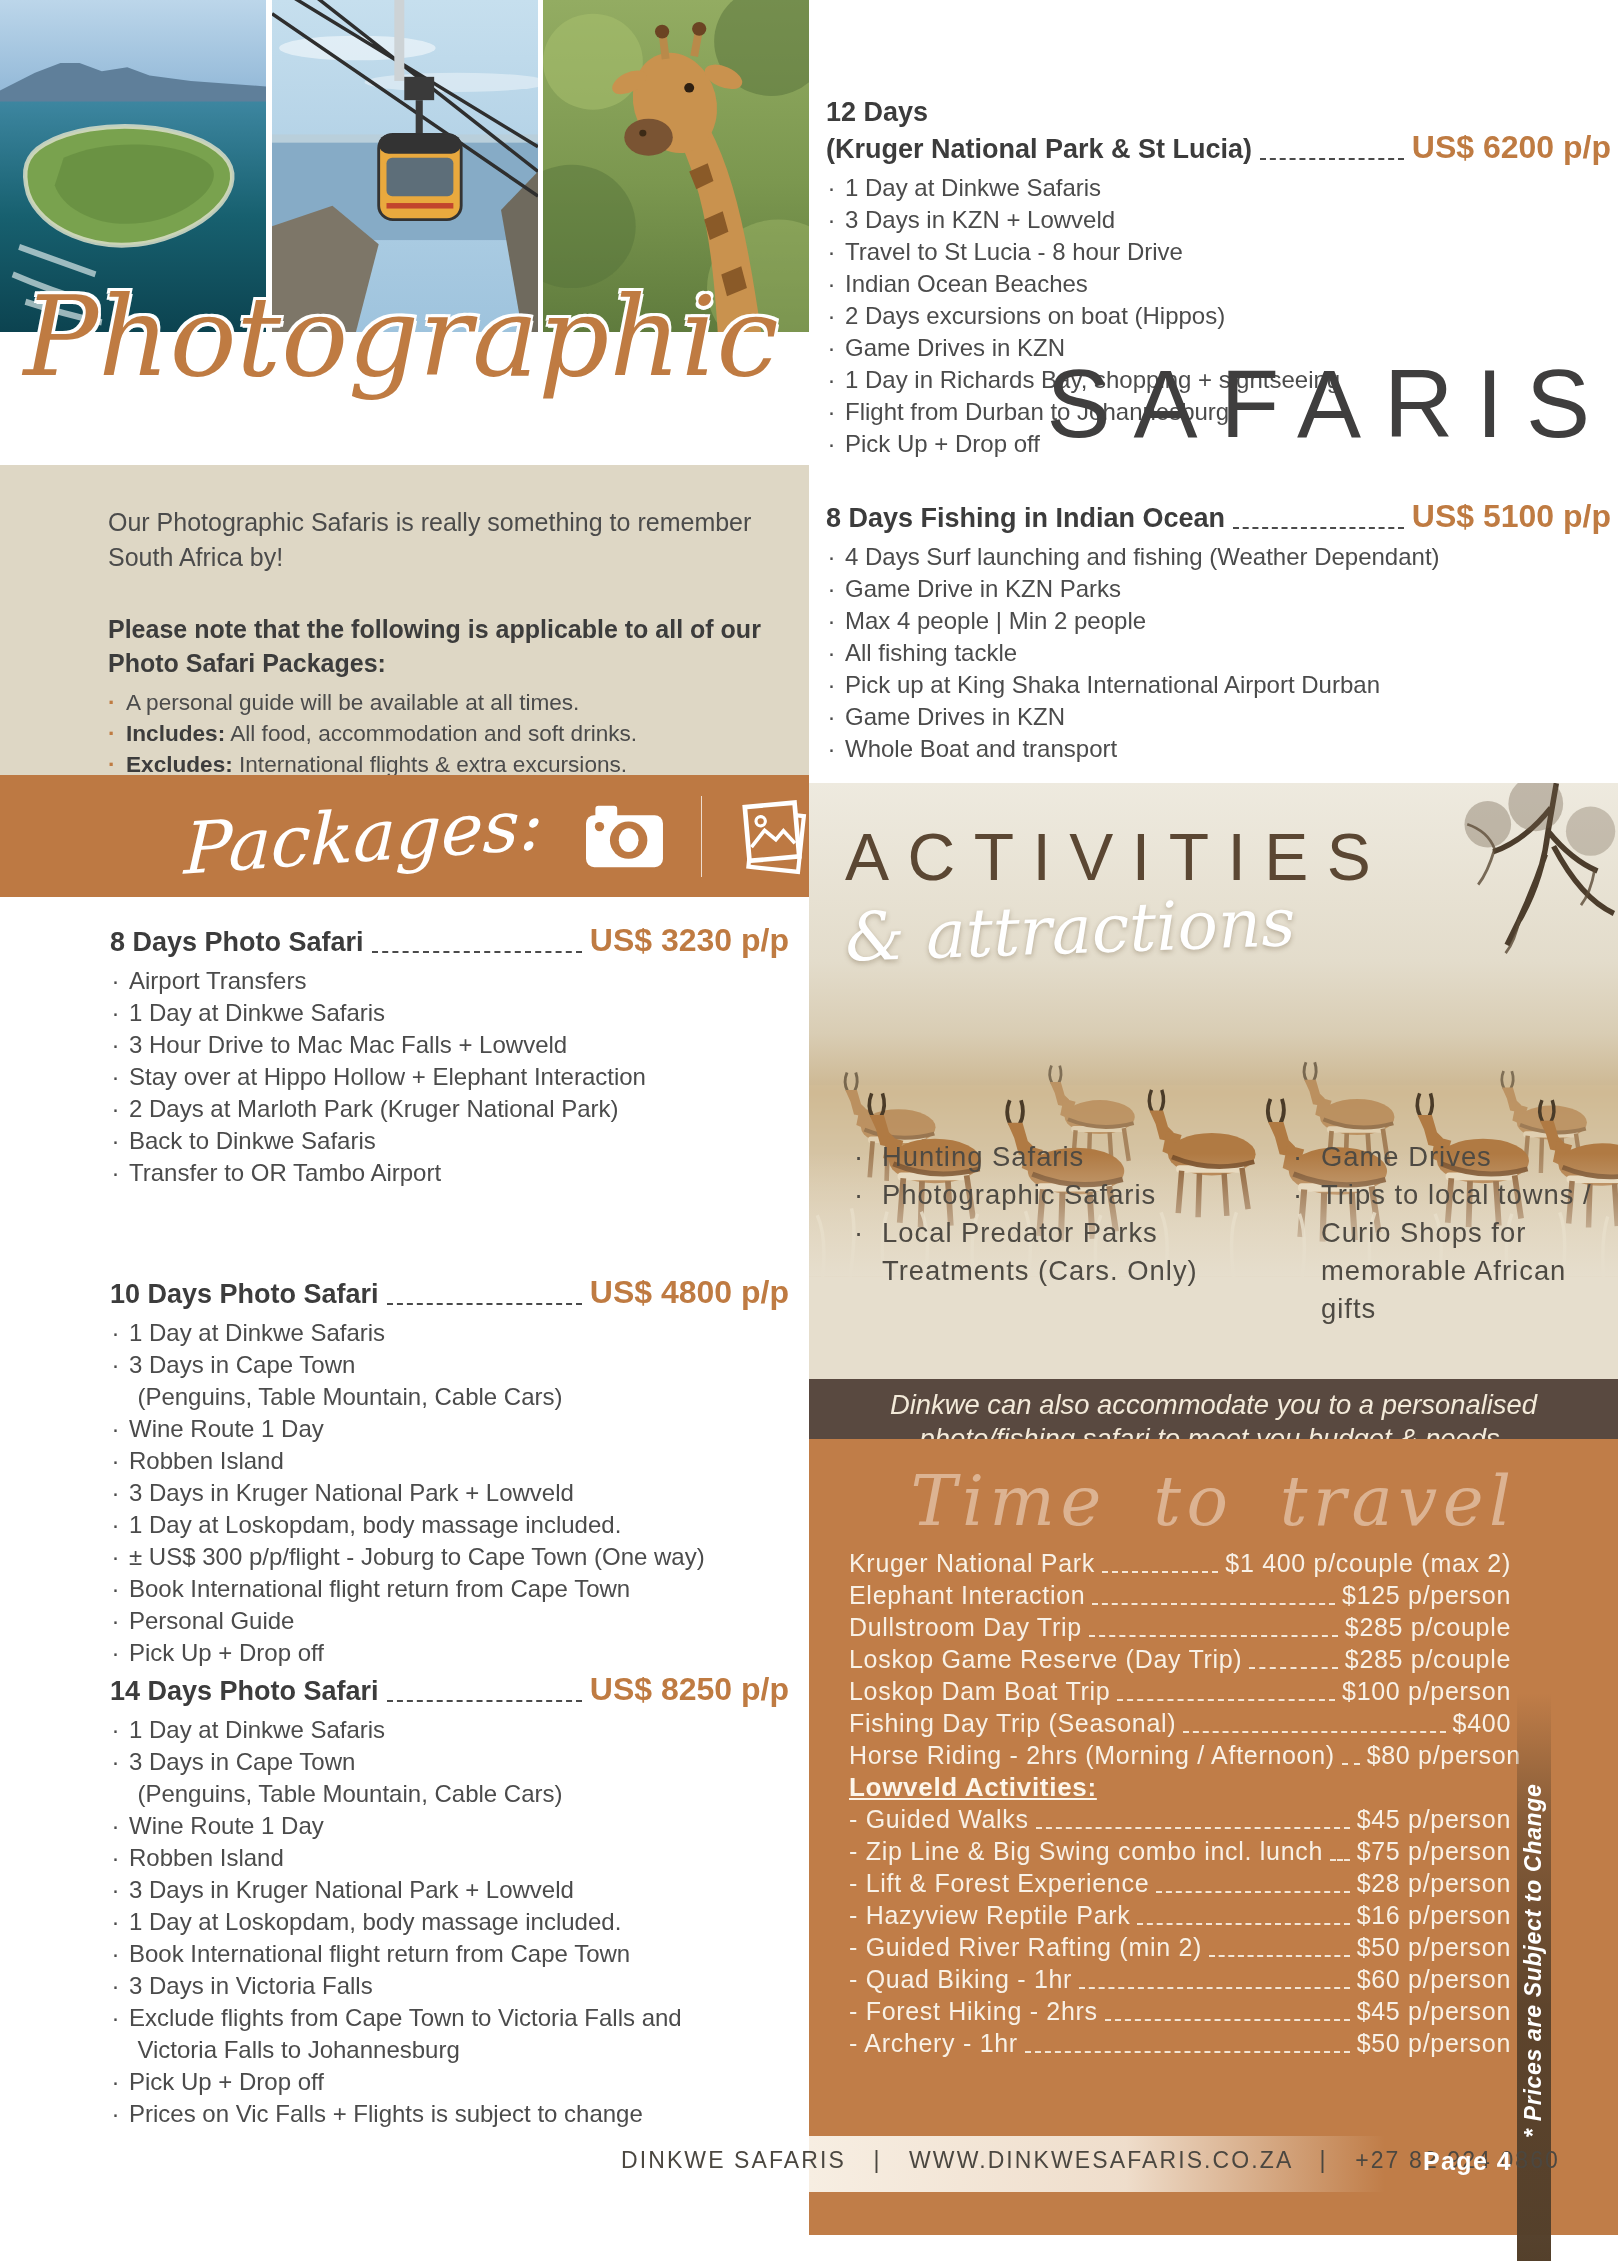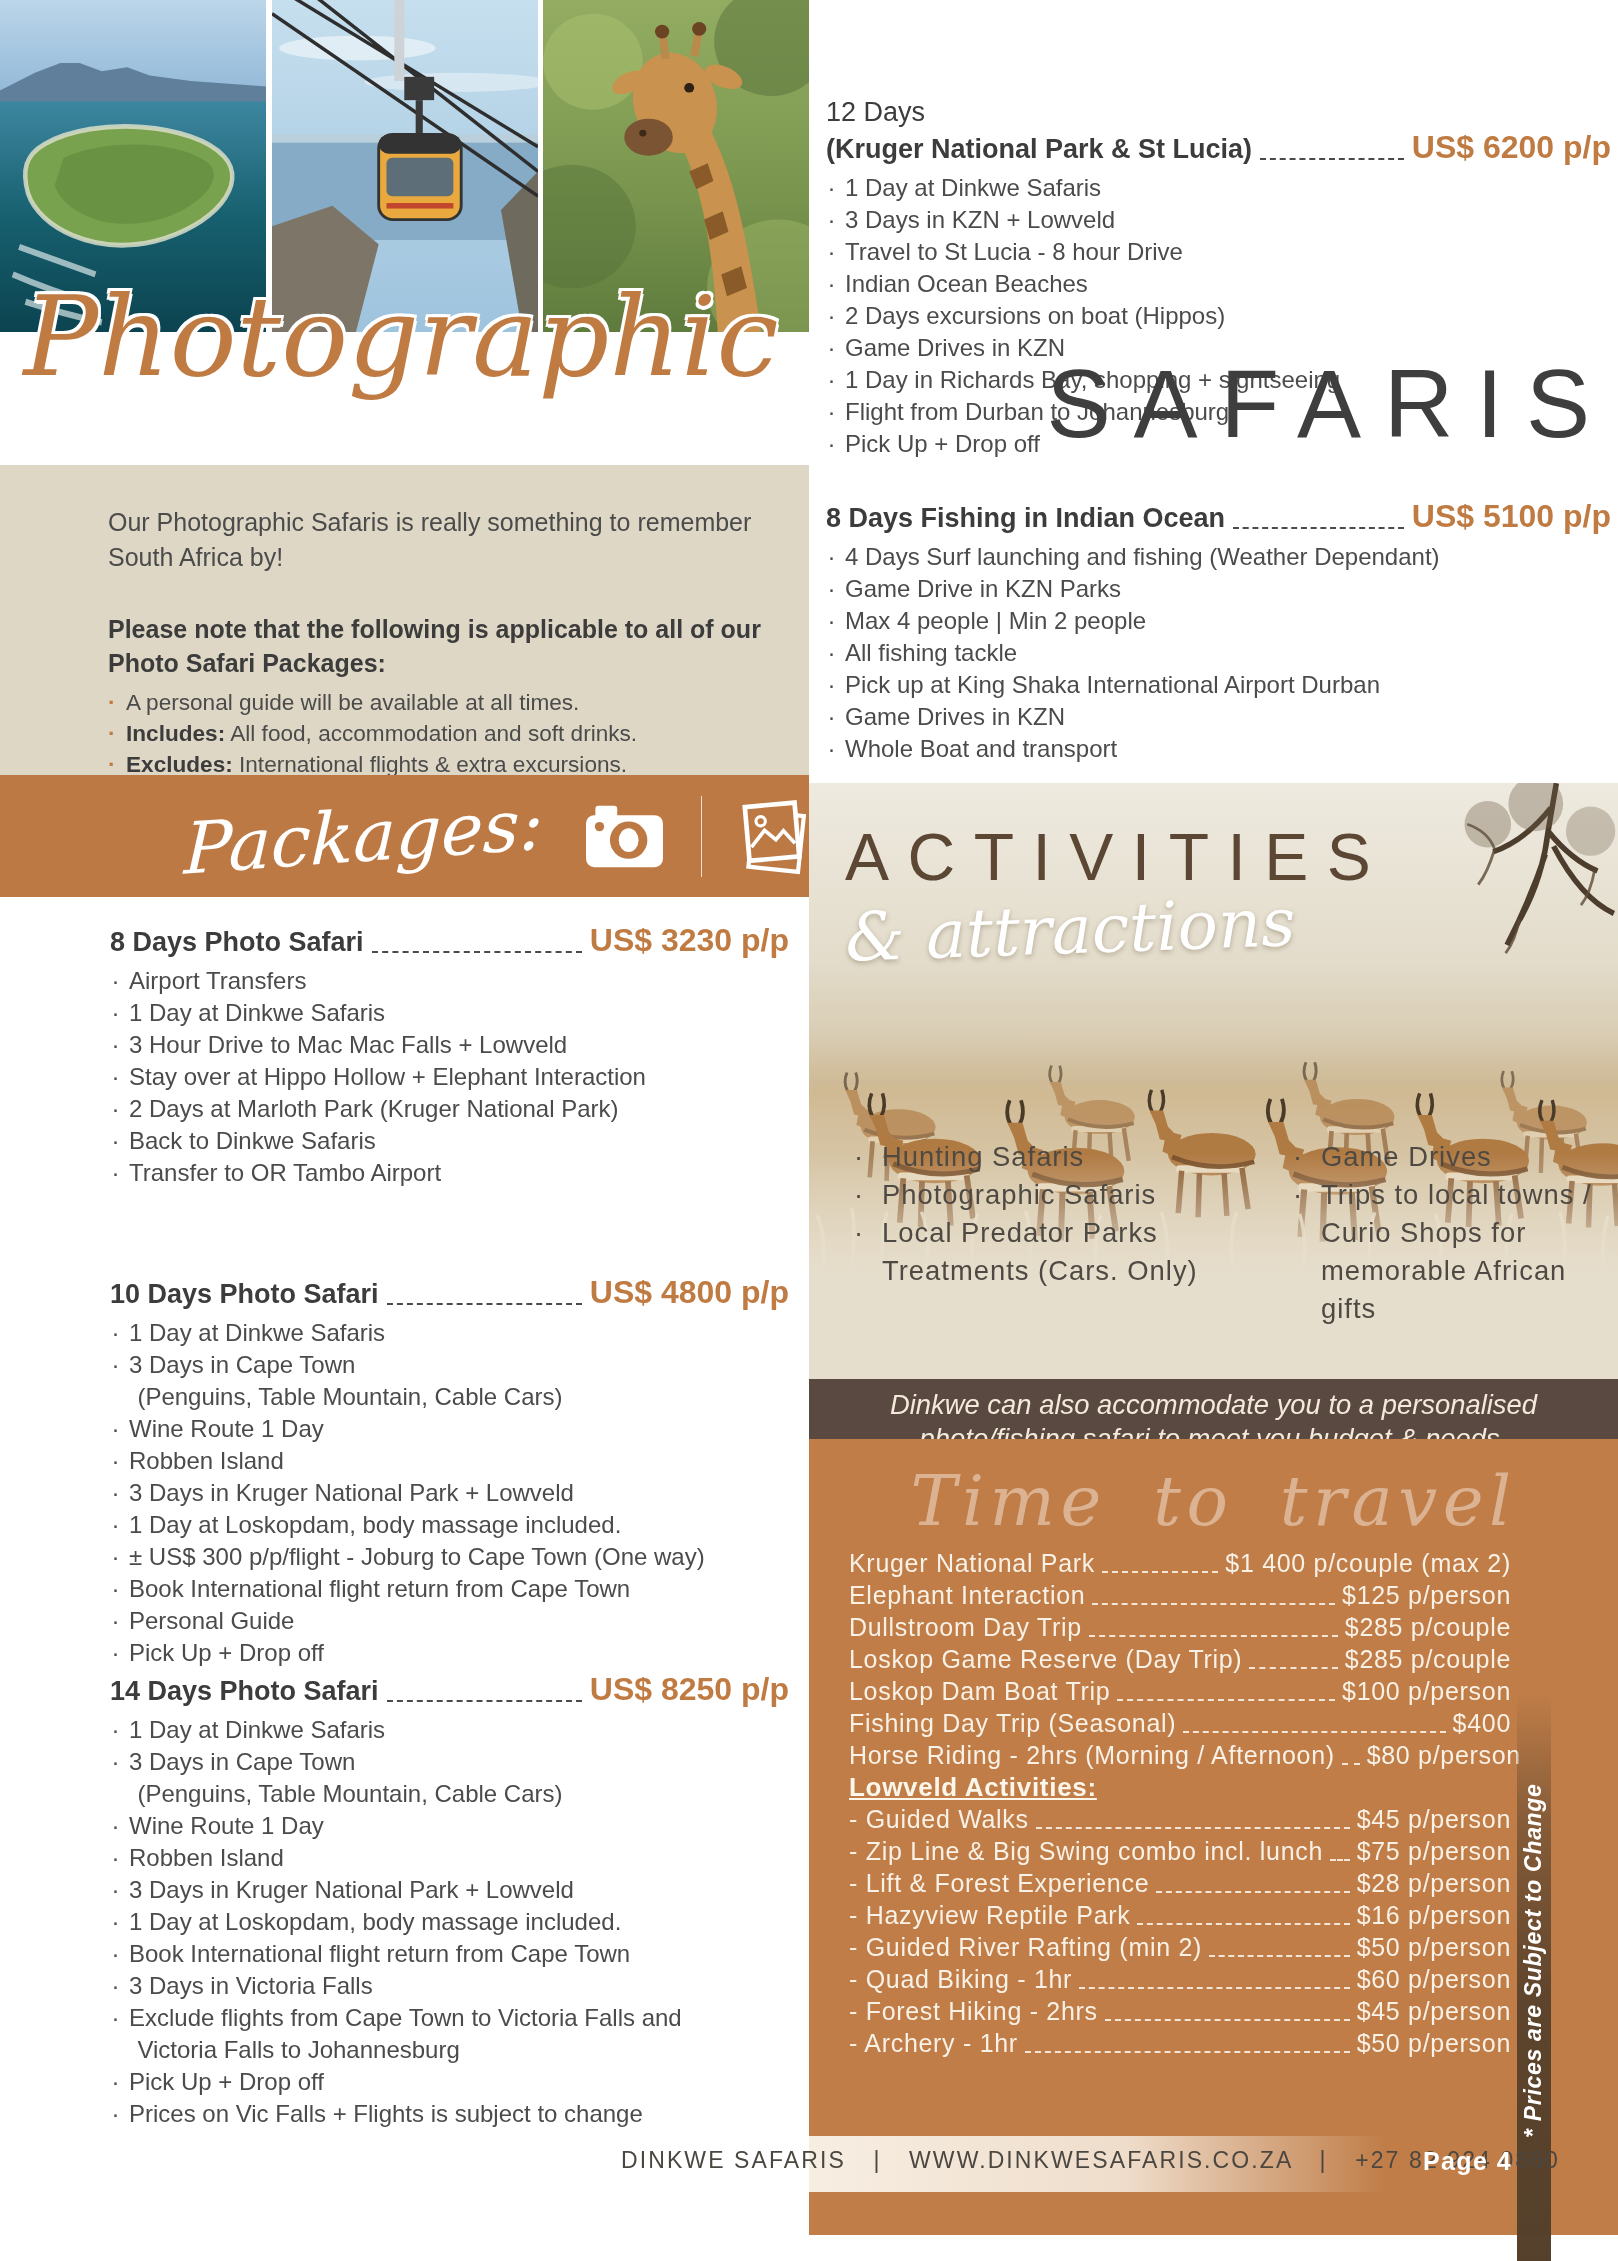--- a/index.html
+++ b/index.html
@@ -43,21 +43,21 @@
   font-size:71px;color:#fff;transform:rotate(-4deg) skewX(-6deg);}
 .banner .icon-camera{margin-left:42px;}
 .banner-divider{width:2.1px;height:81px;background:rgba(255,255,255,.75);margin:0 38px;}
 
 
 .pkg{position:absolute;}
 .pkg-left{left:110px;width:679px;}
 .pkg-right{left:826px;width:785px;}
 .pkg-left-0{top:922px;} .pkg-left-1{top:1274px;} .pkg-left-2{top:1671px;}
 .pkg-right-0{top:95px;} .pkg-right-1{top:498px;}
-.pkg-line1{font-size:27px;font-weight:normal;color:var(--dark-text);line-height:34px;}
+.pkg-line1{font-size:27px;font-weight:bold;color:var(--dark-text);line-height:34px;}
 .pkg-head{display:flex;align-items:baseline;}
 .pkg-title{font-size:27px;font-weight:bold;color:var(--dark-text);line-height:37px;white-space:nowrap;}
 .pkg-leader{flex:1;border-bottom:2.7px dashed #4a4a4a;margin:0 8.2px 8.2px;align-self:flex-end;min-width:27.4px;}
 .pkg-price{font-size:32px;font-weight:bold;color:var(--accent-orange);white-space:nowrap;}
 .pkg-items{list-style:none;margin-top:4.1px;}
 .pkg-items li{position:relative;padding-left:19px;font-size:24px;line-height:32px;color:#4b4b4b;}
 .pkg-items li::before{content:"·";position:absolute;left:1.4px;top:0;color:#4b4b4b;}
 .pkg-items li.cont{padding-left:27.4px;}
 .pkg-items li.cont::before{content:"";}
 

